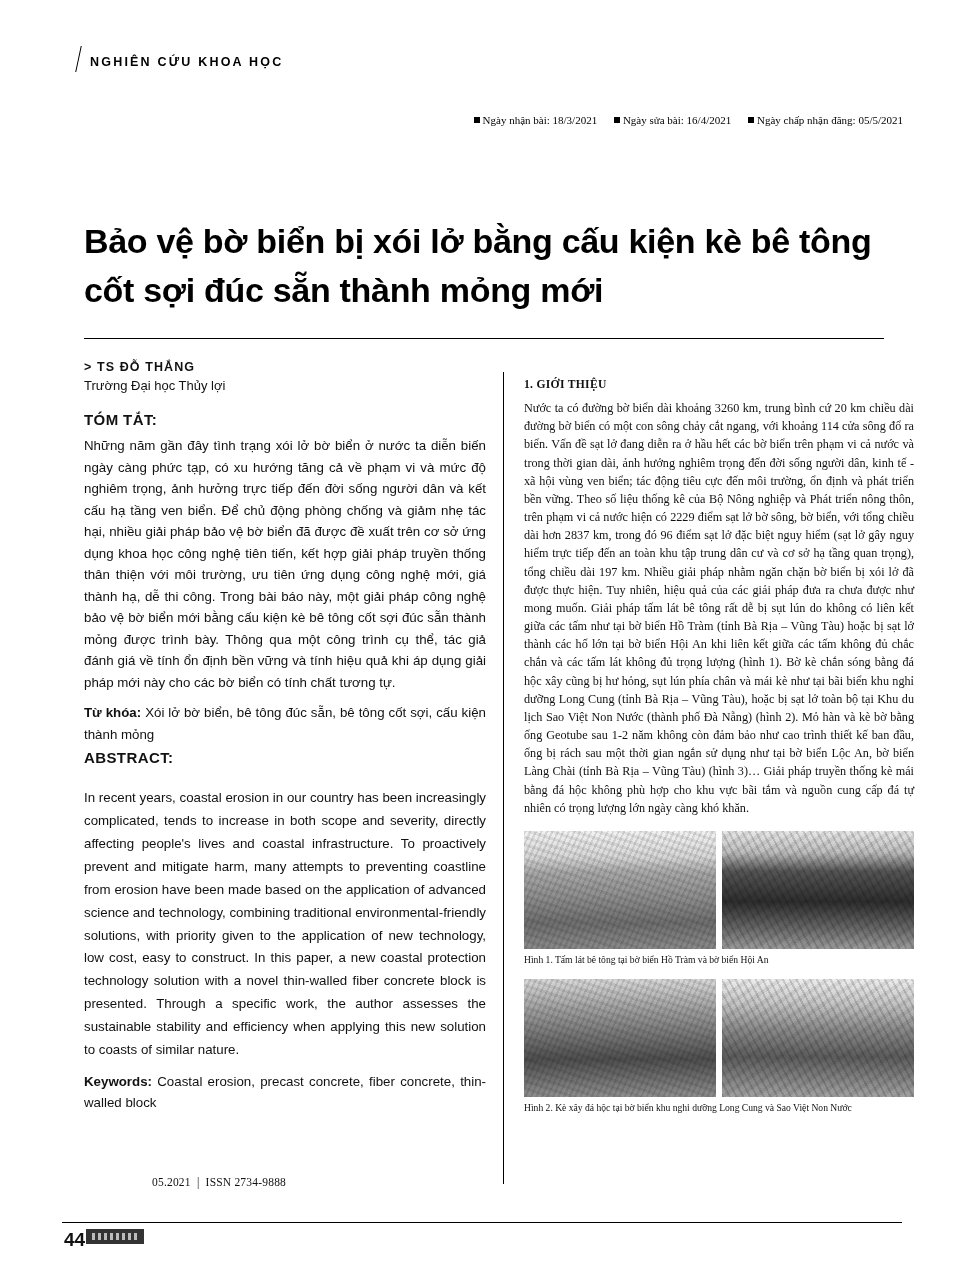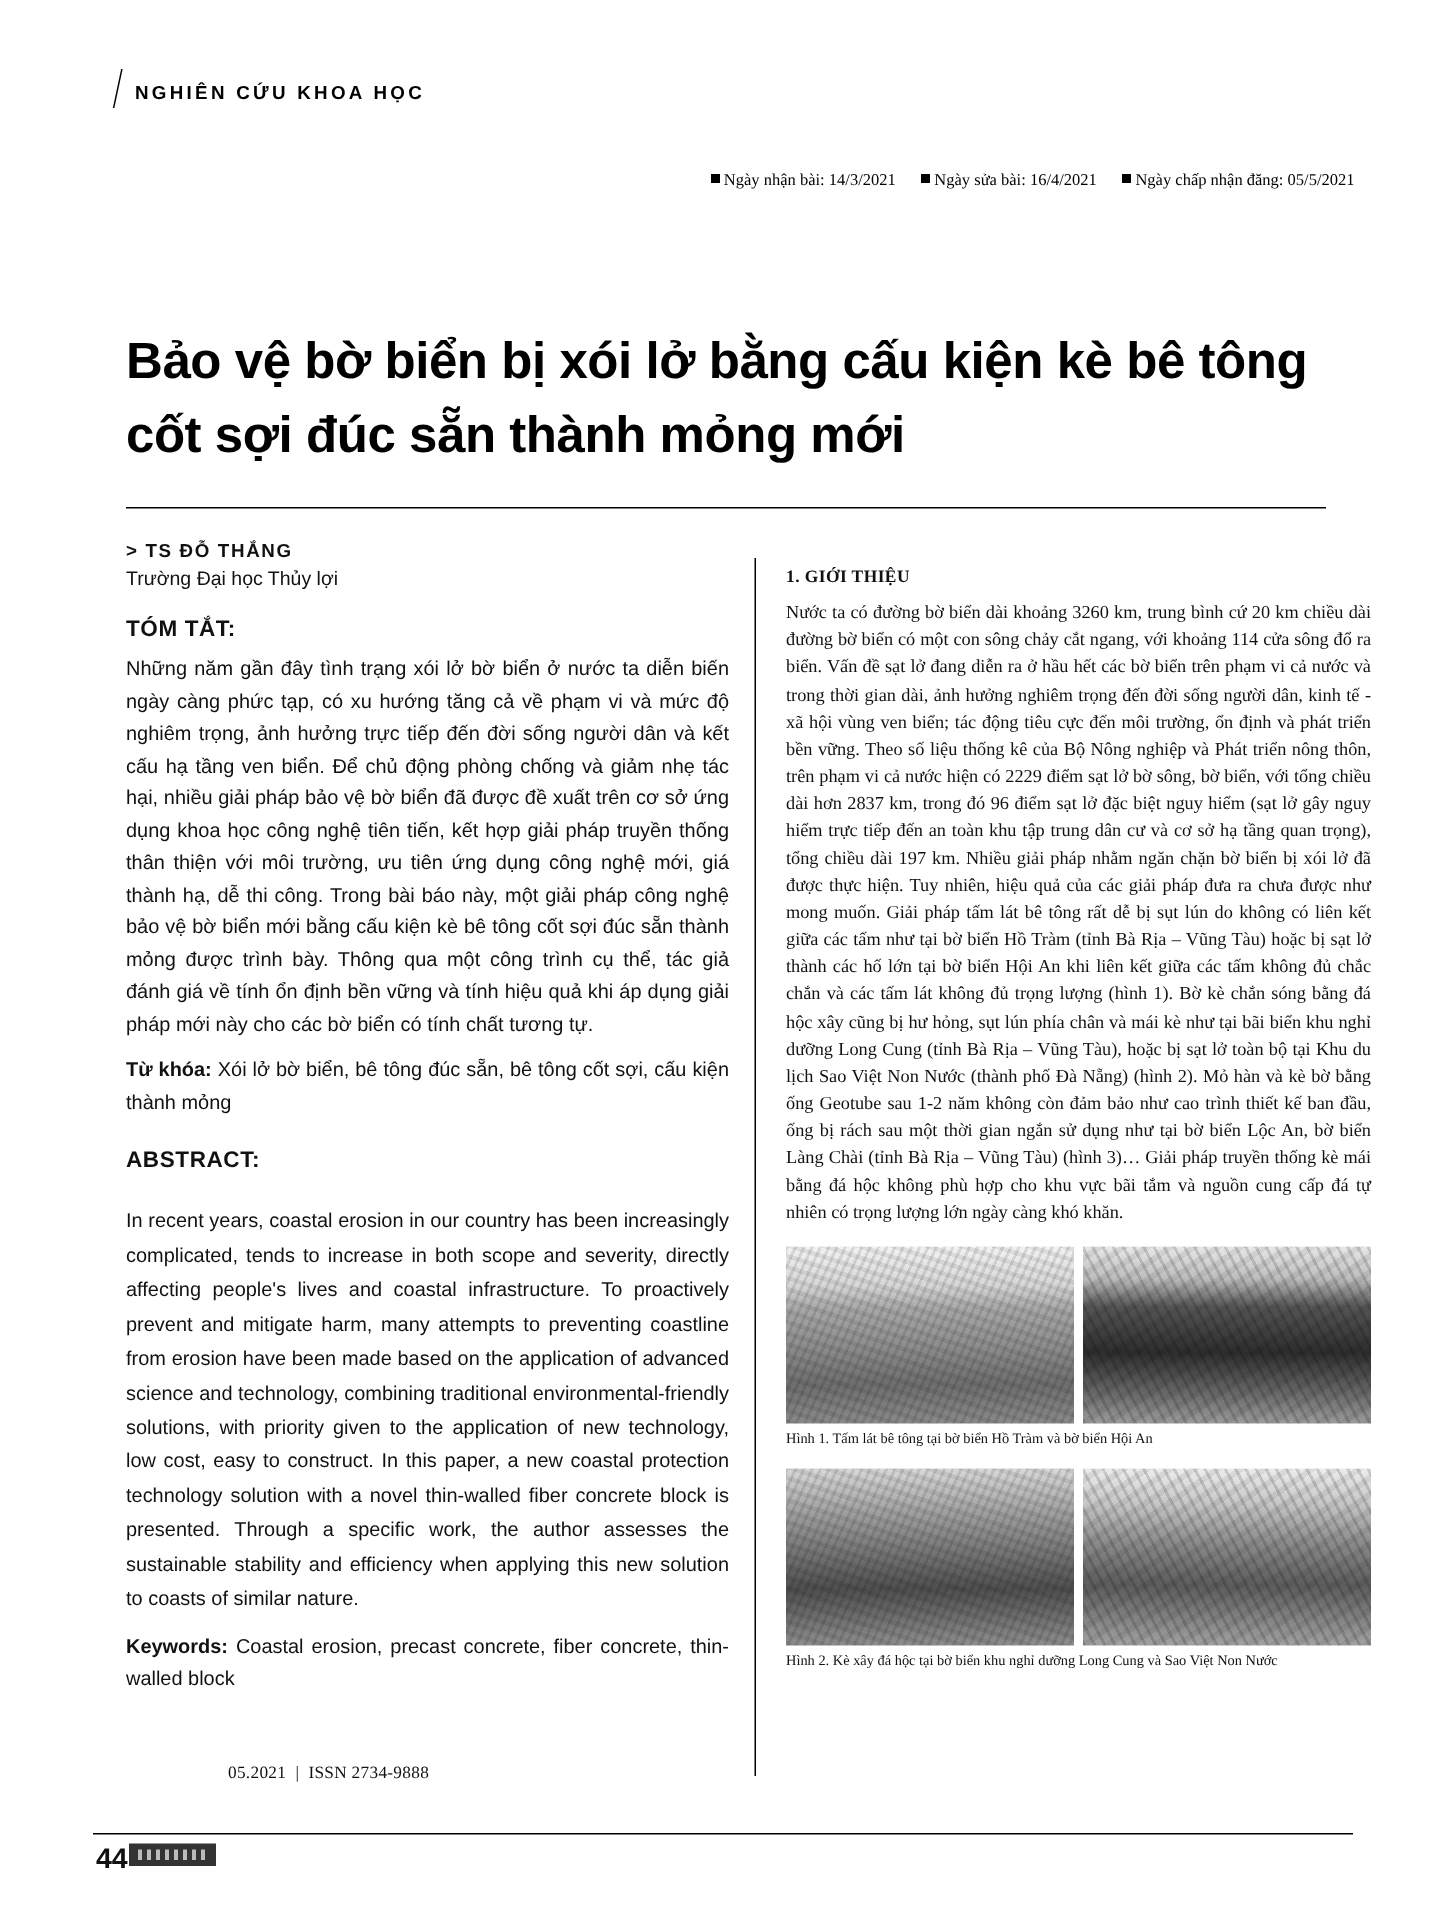--- a/index.html
+++ b/index.html
@@ -265,40 +265,40 @@
 </style>
 </head>
 <body>
 
 <div class="page">
 
   <div class="header-rule"></div>
   <div class="header-kicker">NGHIÊN CỨU KHOA HỌC</div>
 
   <div class="dateline">
-    <span class="item"><span class="sq"></span><span>Ngày nhận bài: 14/3/2021</span></span>
+    <span class="item"><span class="sq"></span><span>Ngày nhận bài: 18/3/2021</span></span>
     <span class="item"><span class="sq"></span><span>Ngày sửa bài: 16/4/2021</span></span>
     <span class="item"><span class="sq"></span><span>Ngày chấp nhận đăng: 05/5/2021</span></span>
   </div>
 
   <h1 class="title">Bảo vệ bờ biển bị xói lở bằng cấu kiện kè bê tông cốt sợi đúc sẵn thành mỏng mới</h1>
   <div class="title-rule"></div>
 
   <div class="col-left">
     <div class="author-name">&gt; TS ĐỖ THẮNG</div>
     <div class="author-affil">Trường Đại học Thủy lợi</div>
 
     <div class="sec-head">TÓM TẮT:</div>
     <div class="body-vn">Những năm gần đây tình trạng xói lở bờ biển ở nước ta diễn biến ngày càng phức tạp, có xu hướng tăng cả về phạm vi và mức độ nghiêm trọng, ảnh hưởng trực tiếp đến đời sống người dân và kết cấu hạ tầng ven biển. Để chủ động phòng chống và giảm nhẹ tác hại, nhiều giải pháp bảo vệ bờ biển đã được đề xuất trên cơ sở ứng dụng khoa học công nghệ tiên tiến, kết hợp giải pháp truyền thống thân thiện với môi trường, ưu tiên ứng dụng công nghệ mới, giá thành hạ, dễ thi công. Trong bài báo này, một giải pháp công nghệ bảo vệ bờ biển mới bằng cấu kiện kè bê tông cốt sợi đúc sẵn thành mỏng được trình bày. Thông qua một công trình cụ thể, tác giả đánh giá về tính ổn định bền vững và tính hiệu quả khi áp dụng giải pháp mới này cho các bờ biển có tính chất tương tự.</div>
     <div class="kw">
       <b>Từ khóa:</b>
       <span>Xói lở bờ biển, bê tông đúc sẵn, bê tông cốt sợi, cấu kiện thành mỏng</span>
     </div>
 
-    <div class="sec-head" style="margin-top:20px">ABSTRACT:</div>
+    <div class="sec-head" style="margin-top:4px">ABSTRACT:</div>
     <div class="body-en">In recent years, coastal erosion in our country has been increasingly complicated, tends to increase in both scope and severity, directly affecting people's lives and coastal infrastructure. To proactively prevent and mitigate harm, many attempts to preventing coastline from erosion have been made based on the application of advanced science and technology, combining traditional environmental-friendly solutions, with priority given to the application of new technology, low cost, easy to construct. In this paper, a new coastal protection technology solution with a novel thin-walled fiber concrete block is presented. Through a specific work, the author assesses the sustainable stability and efficiency when applying this new solution to coasts of similar nature.</div>
     <div class="kw">
       <b>Keywords:</b>
       <span>Coastal erosion, precast concrete, fiber concrete, thin-walled block</span>
     </div>
   </div>
 
   <div class="col-divider"></div>
 
   <div class="col-right">

